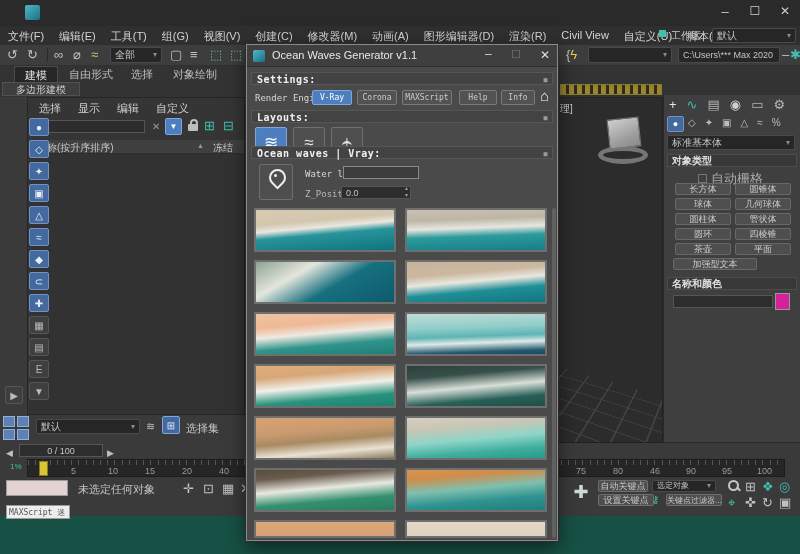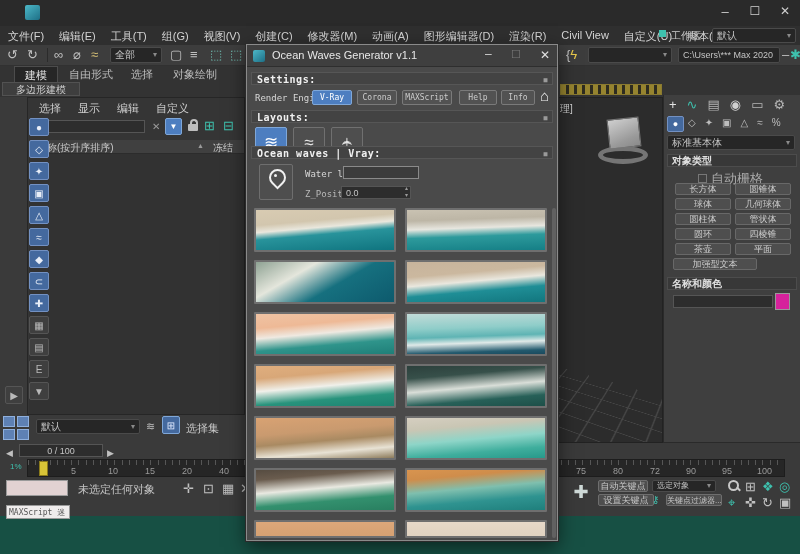--- a/index.html
+++ b/index.html
@@ -254,21 +254,21 @@
     <span class="a teal" style="left:10px;top:462px;font-size:8px;">1%</span>
     <div class="a ruler" style="left:27px;top:459px;width:758px;height:18px;">
       <div class="a" style="left:11px;top:1px;width:9px;height:15px;background:#d8c437;border:1px solid #8a7a1a;"></div>
       <span class="ticknum" style="left:43px;">5</span>
       <span class="ticknum" style="left:80px;">10</span>
       <span class="ticknum" style="left:117px;">15</span>
       <span class="ticknum" style="left:154px;">20</span>
       <span class="ticknum" style="left:191px;">40</span>
       <span class="ticknum" style="left:548px;">75</span>
       <span class="ticknum" style="left:585px;">80</span>
-      <span class="ticknum" style="left:622px;">72</span>
+      <span class="ticknum" style="left:622px;">46</span>
       <span class="ticknum" style="left:658px;text-align:center;">90</span>
       <span class="ticknum" style="left:694px;">95</span>
       <span class="ticknum" style="left:729px;">100</span>
     </div>
 
     <div class="a statusbar" style="left:0;top:477px;width:800px;height:39px;">
       <div class="a" style="left:6px;top:3px;width:62px;height:16px;background:#e2d2d2;border:1px solid #9a9a9a;"></div>
       <div class="a" style="left:6px;top:20px;width:64px;height:14px;background:#efecec;border:1px solid #9a9a9a;font-family:'DejaVu Sans Mono',monospace;font-size:8px;color:#555;line-height:13px;padding-left:2px;white-space:nowrap;overflow:hidden;margin-top:8px;">MAXScript 迷</div>
       <span class="a" style="left:78px;top:5px;color:#c6c6c6;">未选定任何对象</span>
       <span class="a tbicon" style="left:183px;top:4px;">✛</span>

